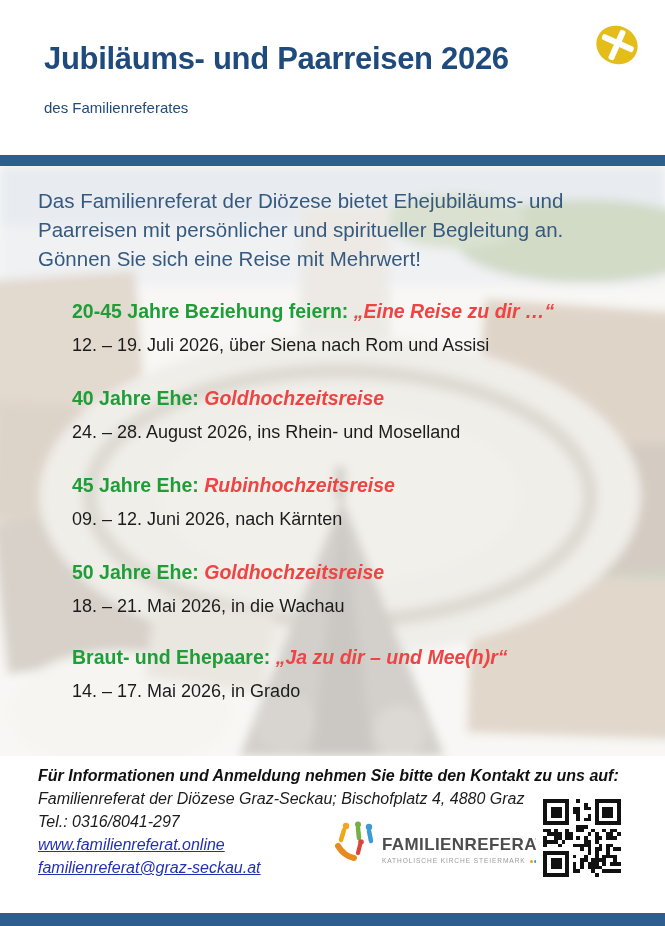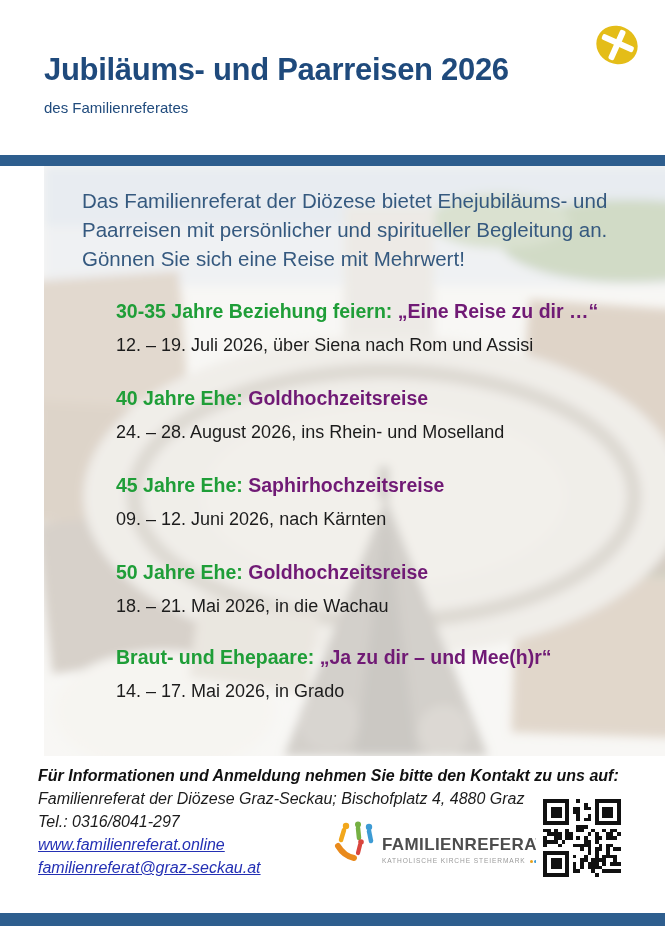--- a/index.html
+++ b/index.html
@@ -5,56 +5,56 @@
   html,body{margin:0;padding:0;background:#ffffff;}
   .page{
     position:relative;width:665px;height:926px;margin:0 auto;
     background:#ffffff;overflow:hidden;
     font-family:"Liberation Sans","DejaVu Sans",sans-serif;
   }
 
   
   .header{position:relative;height:155px;background:#fff;}
   .title{
-    position:absolute;left:44px;top:52px;
+    position:absolute;left:44px;top:41px;
     font-size:31px;font-weight:bold;color:#1f4a7c;letter-spacing:-0.3px;
   }
   .subtitle{
     position:absolute;left:44px;top:99px;
     font-size:15px;color:#1f4a7c;
   }
   .cross-badge{
     position:absolute;right:27px;top:26px;width:42px;height:38px;
     background:#e4bd18;border-radius:50%;transform:rotate(24deg);
   }
   .cross-badge::before,.cross-badge::after{
     content:"";position:absolute;background:#ffffff;border-radius:2px;
   }
   .cross-badge::before{left:50%;top:3px;width:6px;height:32px;margin-left:-3px;}
   .cross-badge::after{top:50%;left:4px;height:6px;width:34px;margin-top:-5px;}
 
   .divider{height:11px;background:#2e5e8e;}
 
   
-  .hero{position:relative;height:590px;overflow:hidden;margin-left:44px;}
+  .hero{position:relative;height:590px;overflow:hidden;}
   .photo-art{position:absolute;inset:0;}
   .photo-art svg{display:block;}
   .photo-veil{position:absolute;inset:0;background:rgba(255,255,255,0.62);}
   .hero-content{position:relative;z-index:2;padding:20px 36px 0 38px;}
 
   .intro{
     font-size:20.5px;line-height:29px;color:#35597f;
     margin:0 0 26px 0;max-width:600px;
   }
 
   .trips{margin-left:34px;}
   .trip{margin-bottom:27px;}
   .trip-heading{font-size:19.5px;font-weight:bold;line-height:24px;}
   .trip-label{color:#1f9e38;}
-  .trip-name{color:#701a75;}
+  .trip-name{color:#ef4444;font-style:italic;}
   .trip-date{
     font-size:18px;color:#1c1c1c;line-height:27px;margin-top:9px;
   }
   .trip.last{margin-top:-2px;}
 
   
   .footer{position:relative;height:157px;background:#fff;padding:0;}
   .contact{position:absolute;left:38px;top:8px;font-size:16px;line-height:23px;color:#1c1c1c;}
   .contact .lead{font-weight:bold;color:#111;}
   .contact a{color:#2430b4;text-decoration:underline;}
@@ -136,38 +136,38 @@
     </div>
     <div class="photo-veil"></div>
 
     <div class="hero-content">
       <p class="intro">Das Familienreferat der Diözese bietet Ehejubiläums- und Paarreisen mit persönlicher und spiritueller Begleitung an. Gönnen Sie sich eine Reise mit Mehrwert!</p>
 
       <div class="trips">
 
         <div class="trip">
           <div class="trip-heading">
-            <span class="trip-label">30-35 Jahre Beziehung feiern:</span>
+            <span class="trip-label">20-45 Jahre Beziehung feiern:</span>
             <span class="trip-name">„Eine Reise zu dir …“</span>
           </div>
           <div class="trip-date">12. – 19. Juli 2026, über Siena nach Rom und Assisi</div>
         </div>
 
         <div class="trip">
           <div class="trip-heading">
             <span class="trip-label">40 Jahre Ehe:</span>
             <span class="trip-name">Goldhochzeitsreise</span>
           </div>
           <div class="trip-date">24. – 28. August 2026, ins Rhein- und Moselland</div>
         </div>
 
         <div class="trip">
           <div class="trip-heading">
             <span class="trip-label">45 Jahre Ehe:</span>
-            <span class="trip-name">Saphirhochzeitsreise</span>
+            <span class="trip-name">Rubinhochzeitsreise</span>
           </div>
           <div class="trip-date">09. – 12. Juni 2026, nach Kärnten</div>
         </div>
 
         <div class="trip">
           <div class="trip-heading">
             <span class="trip-label">50 Jahre Ehe:</span>
             <span class="trip-name">Goldhochzeitsreise</span>
           </div>
           <div class="trip-date">18. – 21. Mai 2026, in die Wachau</div>

